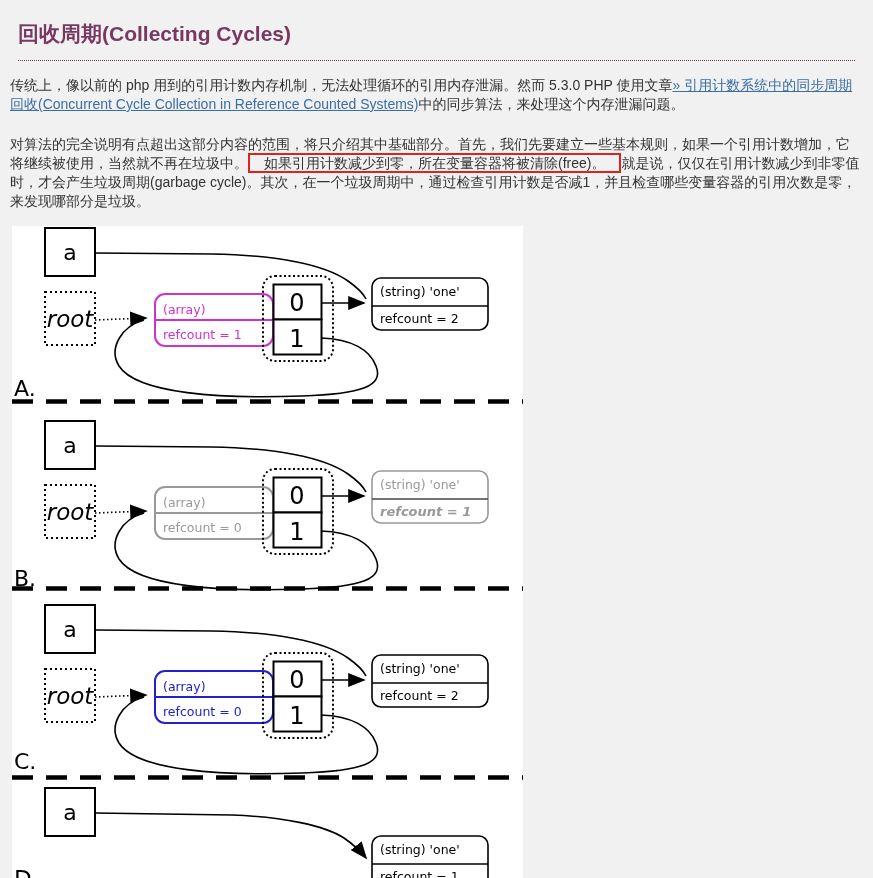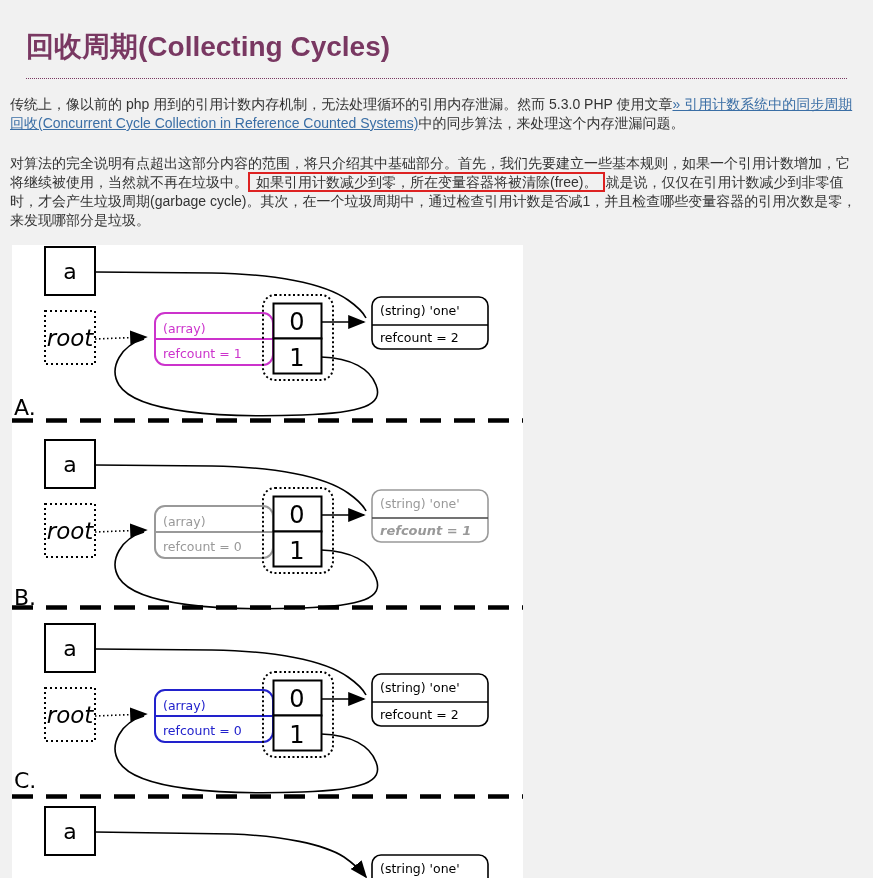--- a/index.html
+++ b/index.html
@@ -5,29 +5,29 @@
   * { box-sizing: border-box; }
   html, body { margin: 0; padding: 0; }
   body {
     width: 873px; height: 878px; overflow: hidden;
     background: #f1f1f1;
     font-family: "Liberation Sans", sans-serif;
     color: #333;
   }
   .content { padding: 6px 10px 0 10px; }
   .page-title {
-    font-size: 28px; font-weight: bold;
+    font-size: 21px; font-weight: bold;
     color: #793862;
-    margin: 16px; padding: 6px 0 12px 0;
+    margin: 8px; padding: 6px 0 12px 0;
     border-bottom: 1px dotted #793862;
   }
   p.doc-par { font-size: 14px; line-height: 19px; margin: 15px 0 0 0; }
   p.doc-par.second { margin-top: 21px; }
   a.doc-link { color: #3a6ea5; text-decoration: underline; cursor: pointer; }
-  .red-box { border: 2px solid #dd2222; padding: 0 6px; }
+  .red-box { border: 2px solid #dd2222; padding: 0 14px; }
   .diagram {
     background: #ffffff;
     width: 511px;
     margin: 15px 0 0 2px;
   }
   .diagram svg { display: block; }
   .dg-text { font-family: "DejaVu Sans", sans-serif; }
 </style>
 </head>
 <body>

